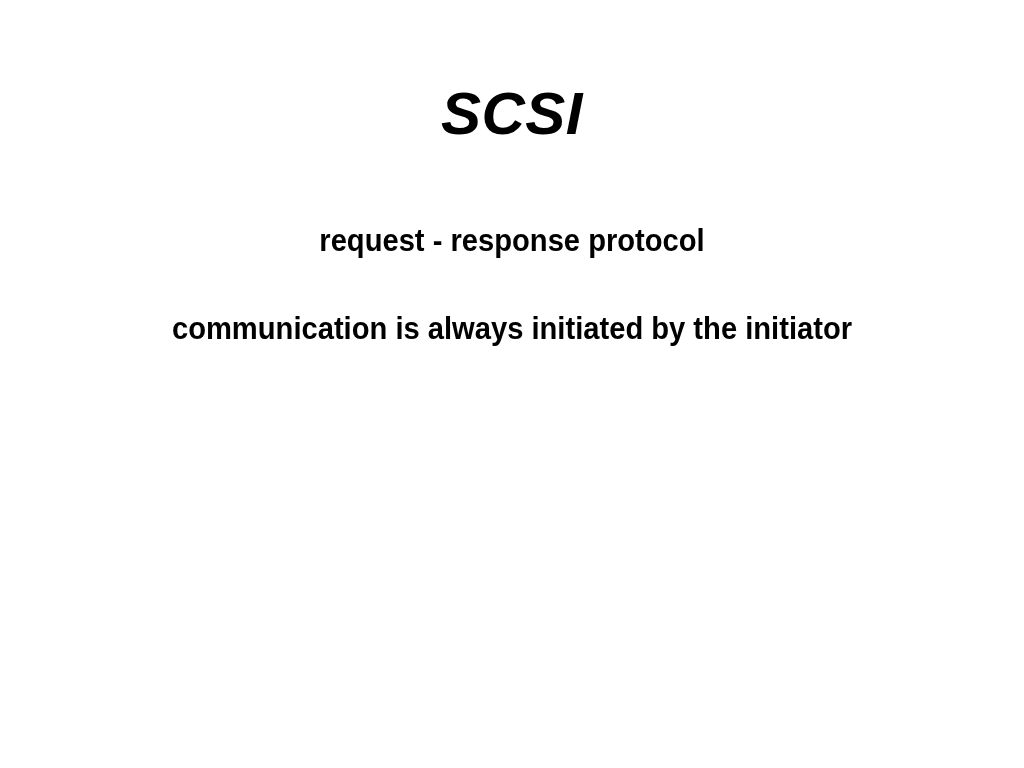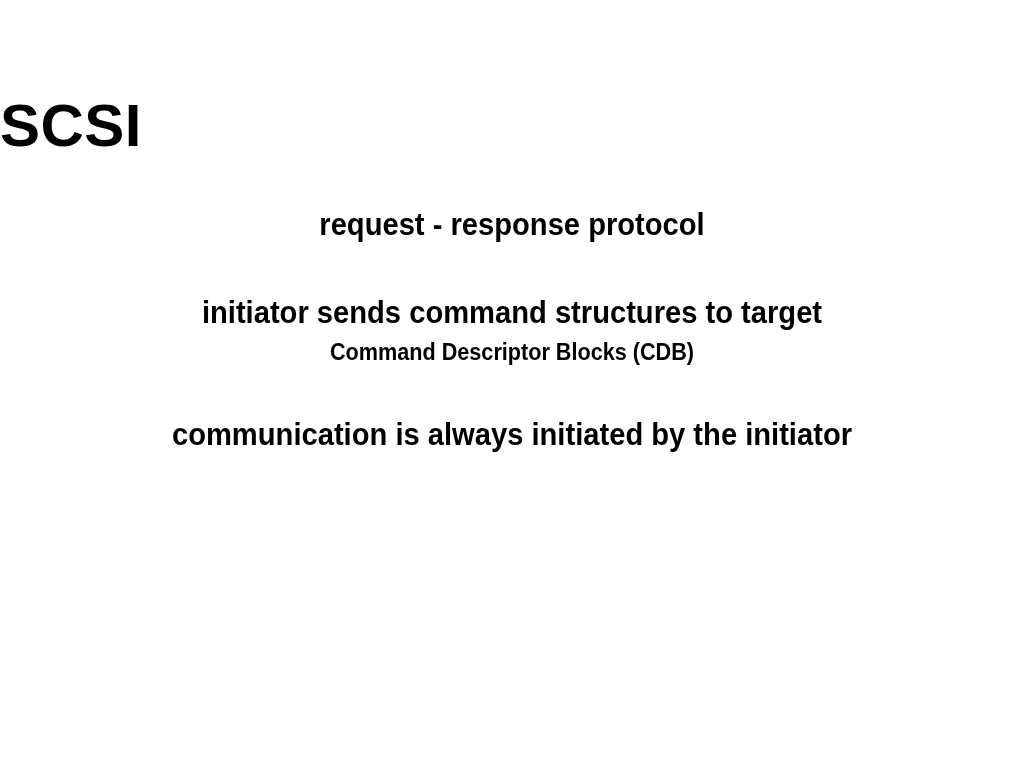--- a/index.html
+++ b/index.html
@@ -19,42 +19,43 @@
   .slide {
     position: relative;
     width: 1024px;
     height: 768px;
     background: #ffffff;
     box-sizing: border-box;
   }
 
   .slide-title {
     position: absolute;
-    top: 96px;
+    top: 84px;
     left: 0;
     width: 1024px;
-    text-align: left;
+    text-align: center;
     font-size: 60px;
     font-weight: 700;
     line-height: 1.0;
     letter-spacing: 0.5px;
     color: #000000;
     white-space: nowrap;
+    font-style: italic;
   }
 
   .body-block {
     position: absolute;
     top: 205px;
     left: 0;
     width: 1024px;
     text-align: center;
   }
 
   .group {
-    margin: 0;
+    margin: 16px;
     padding: 0;
   }
 
   .group + .group {
     margin-top: 48px;
   }
 
   .line-main {
     font-size: 31px;
     font-weight: 700;
@@ -83,24 +84,20 @@
 
   <div class="slide-title">SCSI</div>
 
   <div class="body-block">
 
     <div class="group">
       <div class="line-main">request - response protocol</div>
     </div>
 
 
-    <div class="group">
-      <div class="line-main">initiator sends command structures to target</div>
-      <div class="line-sub">Command Descriptor Blocks (CDB)</div>
-    </div>
 
     <div class="group">
       <div class="line-main">communication is always initiated by the initiator</div>
     </div>
 
   </div>
 
 </div>
 
 </body></html>

